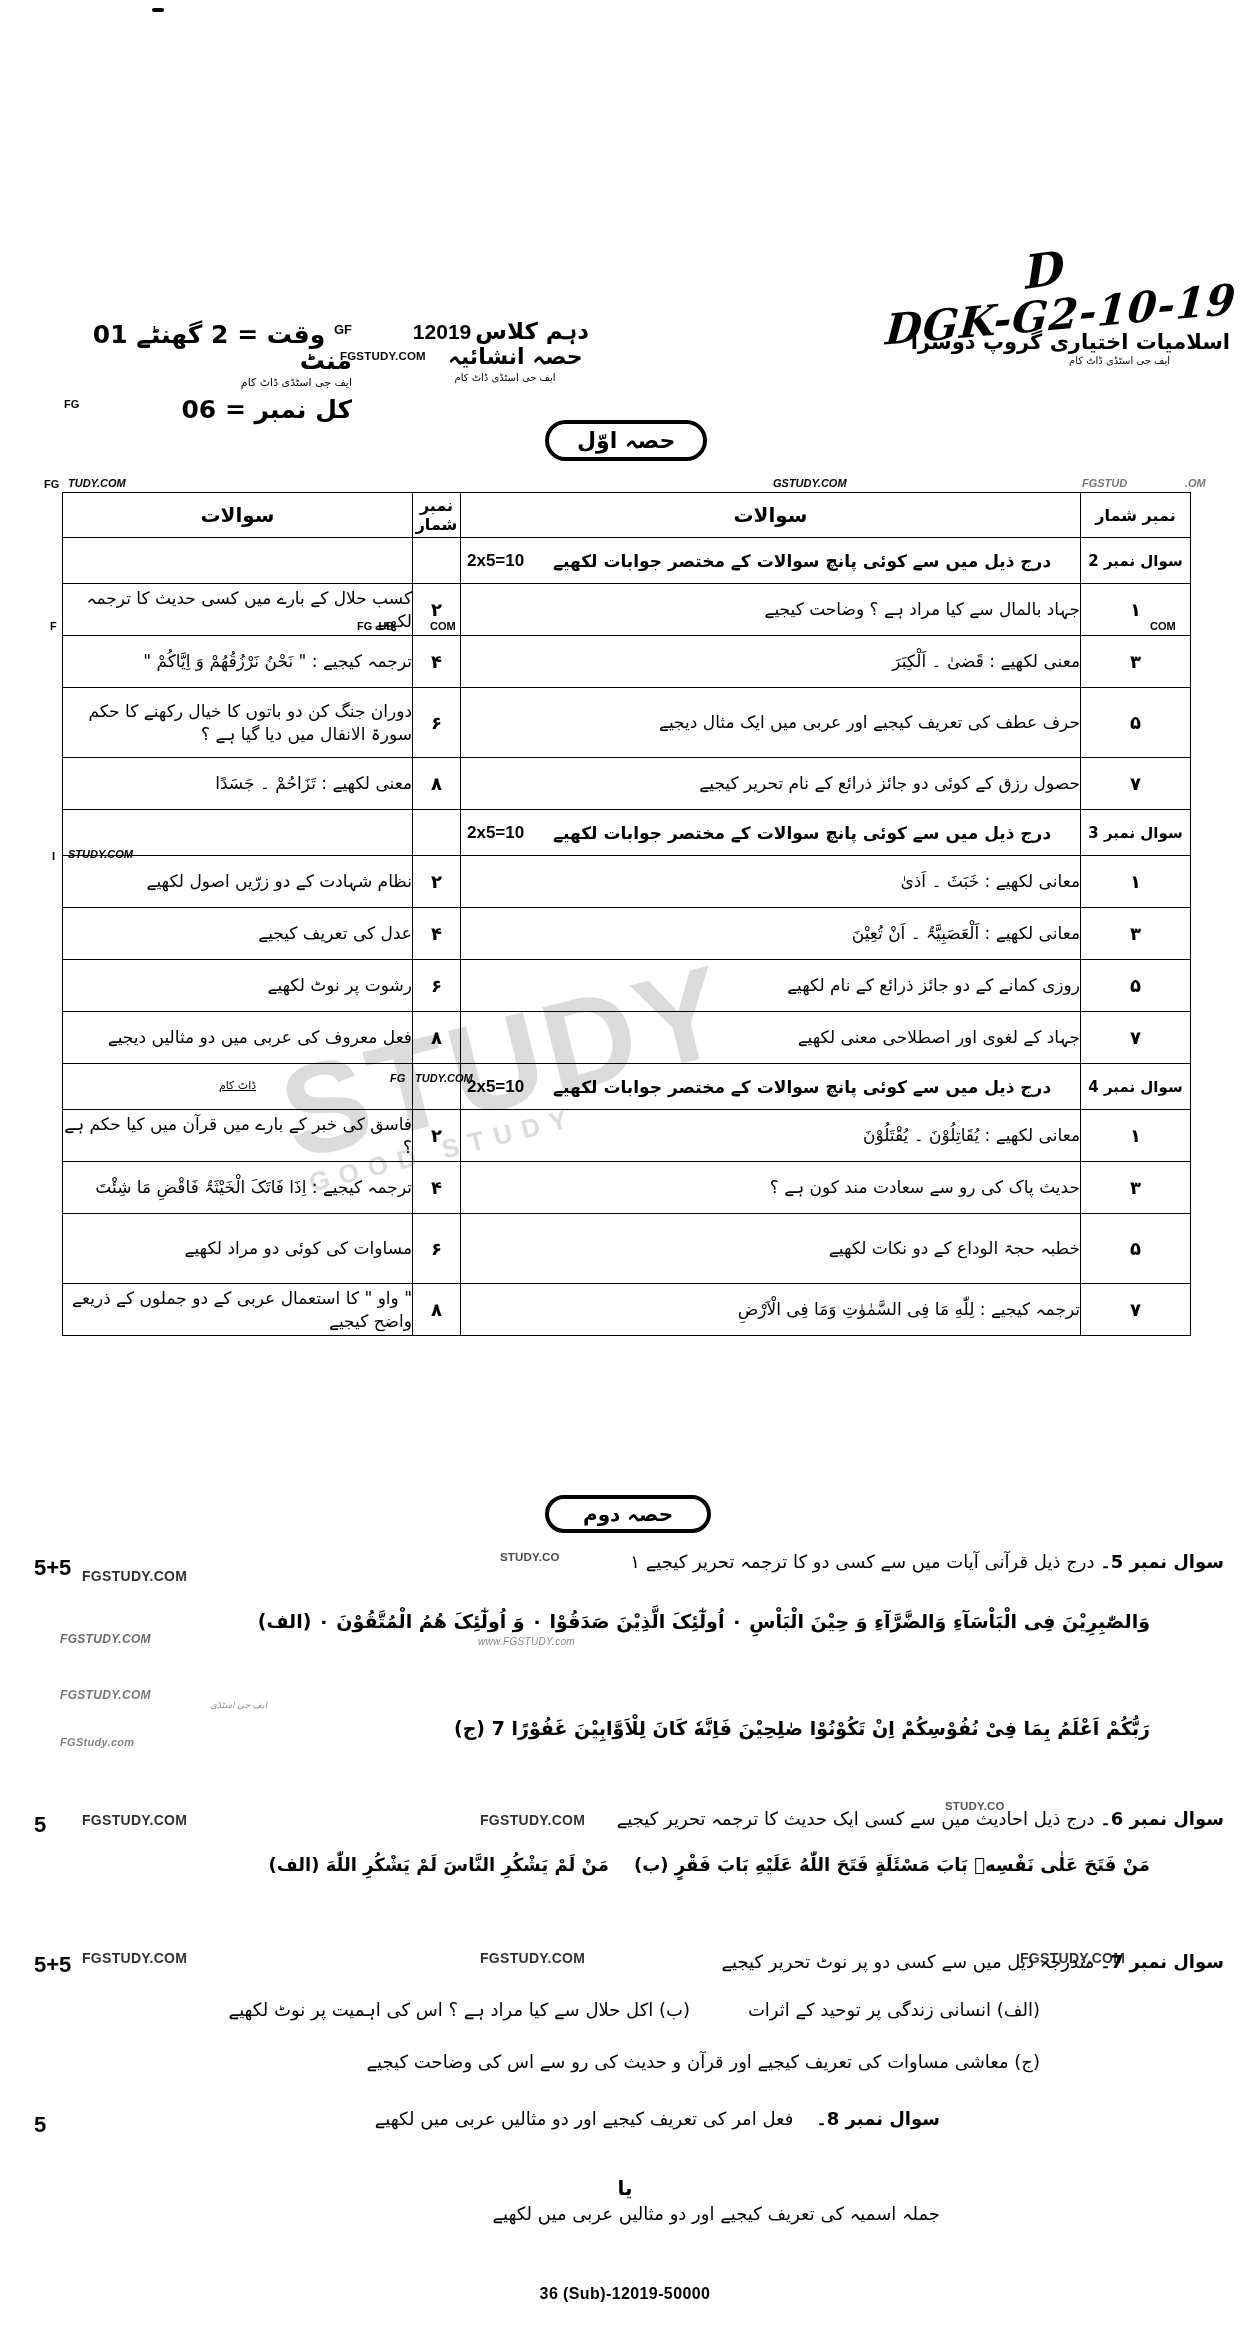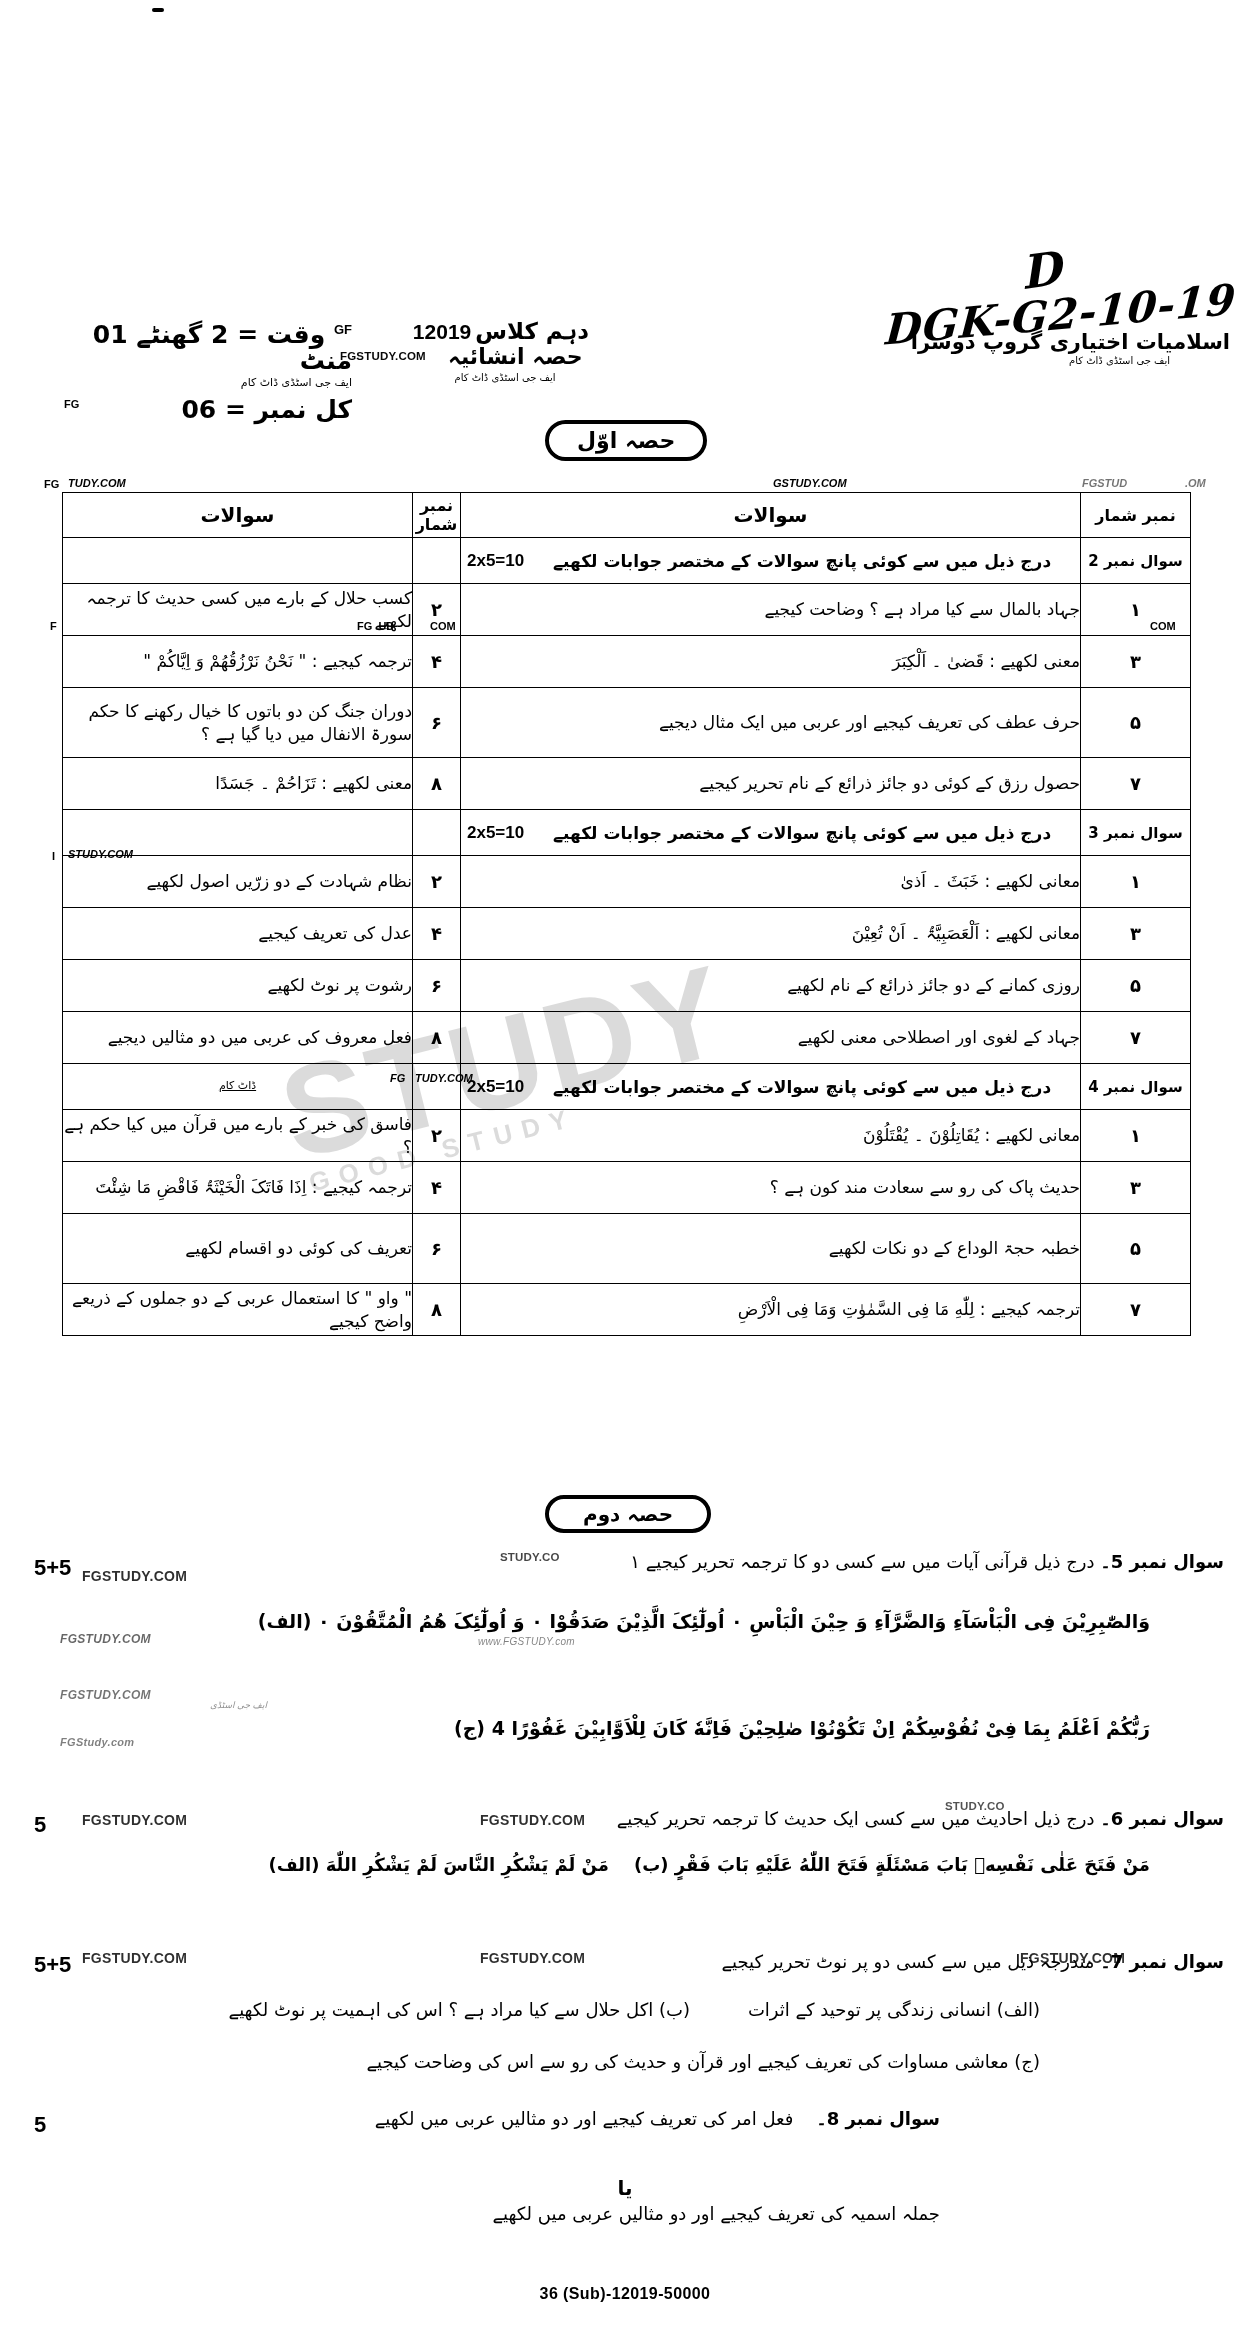--- a/index.html
+++ b/index.html
@@ -219,21 +219,21 @@
           <td class="cell-q urdu">معانی لکھیے :  یُقَاتِلُوْنَ ۔ یُقْتَلُوْنَ</td>
           <td class="cell-n urdu">۱</td>
         </tr>
         <tr style="height: 52px;">
           <td class="cell-q urdu">ترجمہ کیجیے :  اِذَا فَاتَکَ الْخَیْثَۃُ فَاقْضِ مَا شِئْتَ</td>
           <td class="cell-n urdu">۴</td>
           <td class="cell-q urdu">حدیث پاک کی رو سے سعادت مند کون ہے ؟</td>
           <td class="cell-n urdu">۳</td>
         </tr>
         <tr style="height: 70px;">
-          <td class="cell-q urdu">تعریف کی کوئی دو اقسام لکھیے</td>
+          <td class="cell-q urdu">مساوات کی کوئی دو مراد لکھیے</td>
           <td class="cell-n urdu">۶</td>
           <td class="cell-q urdu">خطبہ حجۃ الوداع کے دو نکات لکھیے</td>
           <td class="cell-n urdu">۵</td>
         </tr>
         <tr style="height: 52px;">
           <td class="cell-q urdu">" واو " کا استعمال عربی کے دو جملوں کے ذریعے واضح کیجیے</td>
           <td class="cell-n urdu">۸</td>
           <td class="cell-q urdu">ترجمہ کیجیے :  لِلّٰهِ مَا فِی السَّمٰوٰتِ وَمَا فِی الْاَرْضِ</td>
           <td class="cell-n urdu">۷</td>
         </tr>
@@ -253,21 +253,21 @@
   <div class="verse ar" style="top:1605px;right:100px;width:1040px;">
     <span>وَالصّٰبِرِیْنَ فِی الْبَاْسَآءِ وَالضَّرَّآءِ وَ حِیْنَ الْبَاْسِ ۰ اُولٰٓئِکَ الَّذِیْنَ صَدَقُوْا ۰ وَ اُولٰٓئِکَ هُمُ الْمُتَّقُوْنَ ۰</span>
     <span>(الف)</span>
   </div>
   <span class="wm" style="left:60px;top:1632px;font-size:12px;opacity:.6;">FGSTUDY.COM</span>
   <span class="wm" style="left:478px;top:1636px;font-size:10px;opacity:.5;font-weight:normal;">www.FGSTUDY.com</span>
 
   <span class="wm" style="left:60px;top:1688px;font-size:12px;opacity:.55;">FGSTUDY.COM</span>
 
   <div class="verse ar" style="top:1712px;right:100px;width:1040px;">
-    <span>رَبُّکُمْ اَعْلَمُ بِمَا فِیْ نُفُوْسِکُمْ اِنْ تَکُوْنُوْا صٰلِحِیْنَ فَاِنَّهٗ کَانَ لِلْاَوَّابِیْنَ غَفُوْرًا 4</span>
+    <span>رَبُّکُمْ اَعْلَمُ بِمَا فِیْ نُفُوْسِکُمْ اِنْ تَکُوْنُوْا صٰلِحِیْنَ فَاِنَّهٗ کَانَ لِلْاَوَّابِیْنَ غَفُوْرًا 7</span>
     <span>(ج)</span>
   </div>
   <span class="wm" style="left:60px;top:1736px;font-size:11px;opacity:.5;">FGStudy.com</span>
   <span class="wm" style="left:210px;top:1700px;font-size:9px;opacity:.45;font-weight:normal;">ایف جی اسٹڈی</span>
 
   <div class="mk" style="top:1812px;">5</div>
   <div class="p2 urdu" style="top:1805px;right:26px;">
     <span class="qno">سوال نمبر 6۔</span>
     <span>درج ذیل احادیث میں سے کسی ایک حدیث کا ترجمہ تحریر کیجیے</span>
   </div>

